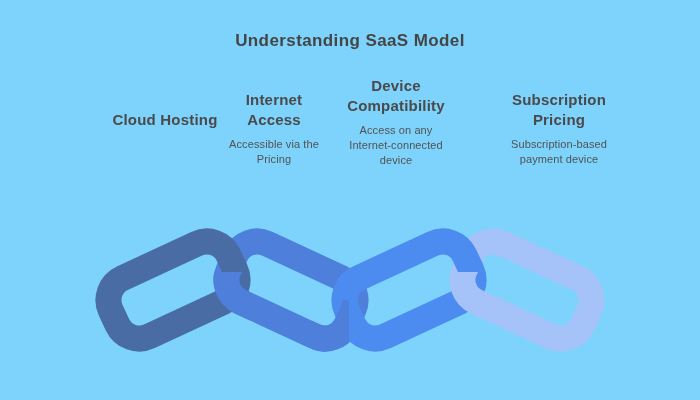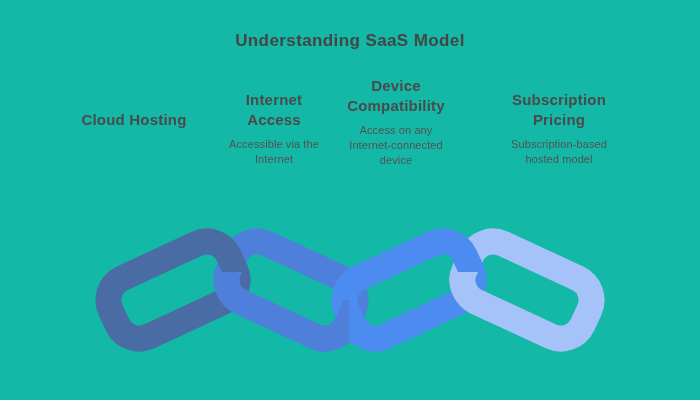--- a/index.html
+++ b/index.html
@@ -1,74 +1,74 @@
 <!DOCTYPE html>
 <html><head>
 <meta charset="utf-8">
 <style>
   html,body { margin:0; padding:0; }
   .canvas {
     position:relative; width:700px; height:400px;
-    background:#14b8a6; overflow:hidden;
+    background:#7dd3fc; overflow:hidden;
     font-family:"Liberation Sans", sans-serif;
   }
   .page-title {
     position:absolute; top:31px; left:0; width:700px;
     text-align:center; font-size:17px; font-weight:700;
     letter-spacing:.4px; color:#454545;
   }
   .feat {
     position:absolute; width:150px; text-align:center;
   }
   .feat-heading {
     font-size:15px; font-weight:700; color:#4A4A4A;
     line-height:20px; white-space:pre-line; letter-spacing:.2px;
     margin:0 0 7px 0;
   }
   .feat-desc {
     font-size:11px; color:#525252; line-height:15px;
     white-space:pre-line; letter-spacing:.1px;
   }
-  .feat1 { left:59px;  top:110px; }
+  .feat1 { left:90px;  top:110px; }
   .feat2 { left:199px; top:90px;  }
   .feat3 { left:321px; top:76px;  }
   .feat4 { left:484px; top:90px;  }
   .chain { position:absolute; left:0; top:0; }
 </style>
 </head>
 <body>
 
 <div class="canvas">
 
   <div class="page-title">Understanding SaaS Model</div>
 
   <div class="feat feat1">
     <div class="feat-heading">Cloud Hosting</div>
   </div>
 
   <div class="feat feat2">
     <div class="feat-heading">Internet
 Access</div>
     <div class="feat-desc">Accessible via the
-Internet</div>
+Pricing</div>
   </div>
 
   <div class="feat feat3">
     <div class="feat-heading">Device
 Compatibility</div>
     <div class="feat-desc">Access on any
 Internet-connected
 device</div>
   </div>
 
   <div class="feat feat4">
     <div class="feat-heading">Subscription
 Pricing</div>
     <div class="feat-desc">Subscription-based
-hosted model</div>
+payment device</div>
   </div>
 
   <svg class="chain" width="700" height="400" viewBox="0 0 700 400" aria-hidden="true">
     <defs>
       <rect id="link1" x="108" y="258" width="130" height="64" rx="24" transform="rotate(-25 173 290)"></rect>
       <rect id="link2" x="226" y="258" width="130" height="64" rx="24" transform="rotate(25 291 290)"></rect>
       <rect id="link3" x="344" y="258" width="130" height="64" rx="24" transform="rotate(-25 409 290)"></rect>
       <rect id="link4" x="462" y="258" width="130" height="64" rx="24" transform="rotate(25 527 290)"></rect>
       <clipPath id="clip-j12" clipPathUnits="userSpaceOnUse">
           <rect x="198" y="272" width="52" height="64"></rect>

